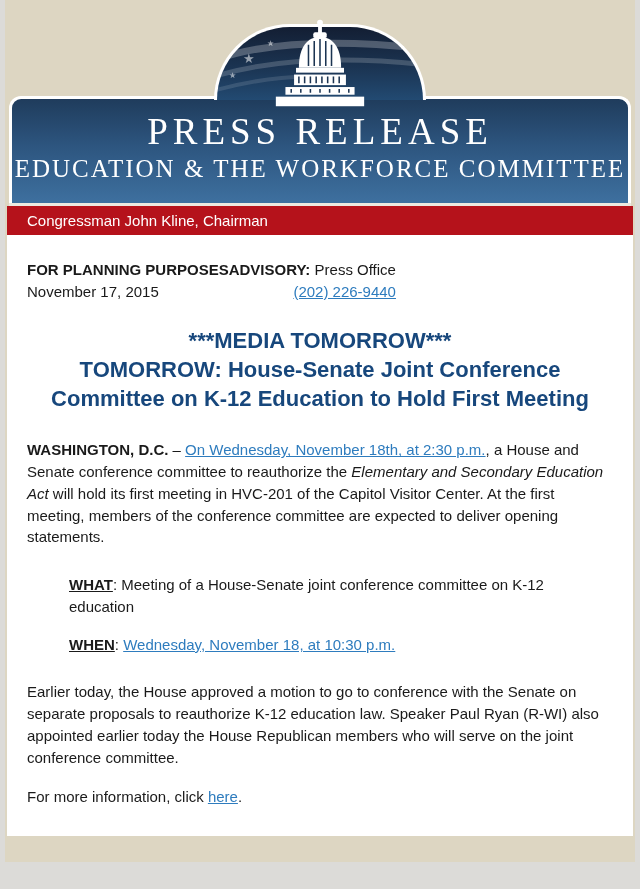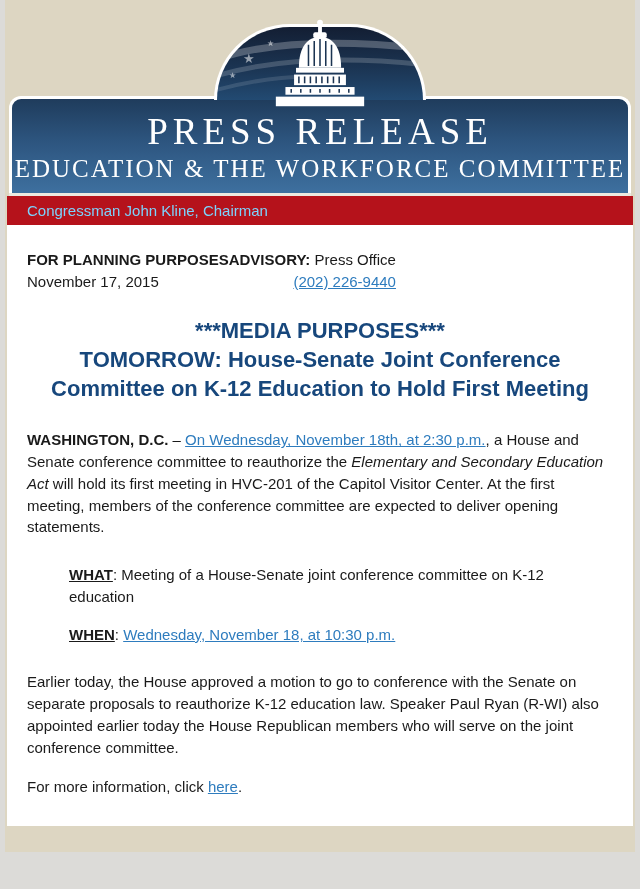--- a/index.html
+++ b/index.html
@@ -37,34 +37,34 @@
     position: absolute; left: 50%; bottom: -12px; transform: translateX(-50%);
     width: 118px; height: 96px; z-index: 3;
   }
   .banner {
     position: relative; z-index: 1;
     margin: 0 4px;
     border: 3px solid #fff; border-bottom: none;
     border-radius: 12px 12px 0 0;
     background: linear-gradient(180deg, #1f3c5c 0%, #2d557f 45%, #3e709f 100%);
     text-align: center;
-    padding: 14px 0 10px;
+    padding: 14px 0 20px;
   }
   .banner-title {
     font-family: "Liberation Serif", serif;
     color: #fff; font-size: 37px; line-height: 1.05;
     letter-spacing: 5px; font-weight: 400;
   }
   .banner-subtitle {
     font-family: "Liberation Serif", serif;
     color: #fff; font-size: 25px; letter-spacing: 2px; margin-top: 3px;
   }
   .banner-gap { height: 3px; background: #ece9e0; margin: 0 4px; }
   .red-bar {
-    margin: 0 2px; background: #b5121b; color: #7dd3fc;
+    margin: 0 2px; background: #b5121b; color: #ffffff;
     font-size: 15px; padding: 6px 0 6px 20px; 
   }
   
   .content {
     margin: 0 2px; background: #fff; color: #1a1a1a;
     font-size: 15px; line-height: 1.45;
     padding: 24px 20px 10px;
   }
   .meta-row { display: flex; margin-bottom: 24px; }
   .meta-left b, .meta-right b { font-weight: bold; }
@@ -133,21 +133,21 @@
         <b>FOR PLANNING PURPOSES</b><br>
         <span>November 17, 2015</span>
       </div>
       <div class="meta-right">
         <span><b>ADVISORY:</b><span> Press Office</span></span><br>
         <a class="lnk">(202) 226-9440</a>
       </div>
     </div>
 
     <div class="headline">
-      <div>***MEDIA PURPOSES***</div>
+      <div>***MEDIA TOMORROW***</div>
       <div>TOMORROW: House-Senate Joint Conference Committee on K-12 Education to Hold First Meeting</div>
     </div>
 
     <p class="para"><b>WASHINGTON, D.C.</b><span> – </span><a class="lnk bold">On Wednesday, November 18th, at 2:30 p.m.</a><span>, a House and Senate conference committee to reauthorize the </span><i>Elementary and Secondary Education Act</i><span> will hold its first meeting in HVC-201 of the Capitol Visitor Center. At the first meeting, members of the conference committee are expected to deliver opening statements.</span></p>
 
     <div class="www">
       <div class="www-item"><b>WHAT</b><span>: </span><span>Meeting of a House-Senate joint conference committee on K-12 education</span></div>
       <div class="www-item"><b>WHEN</b><span>: </span><a class="lnk">Wednesday, November 18, at 10:30 p.m.</a></div>
     </div>
 

